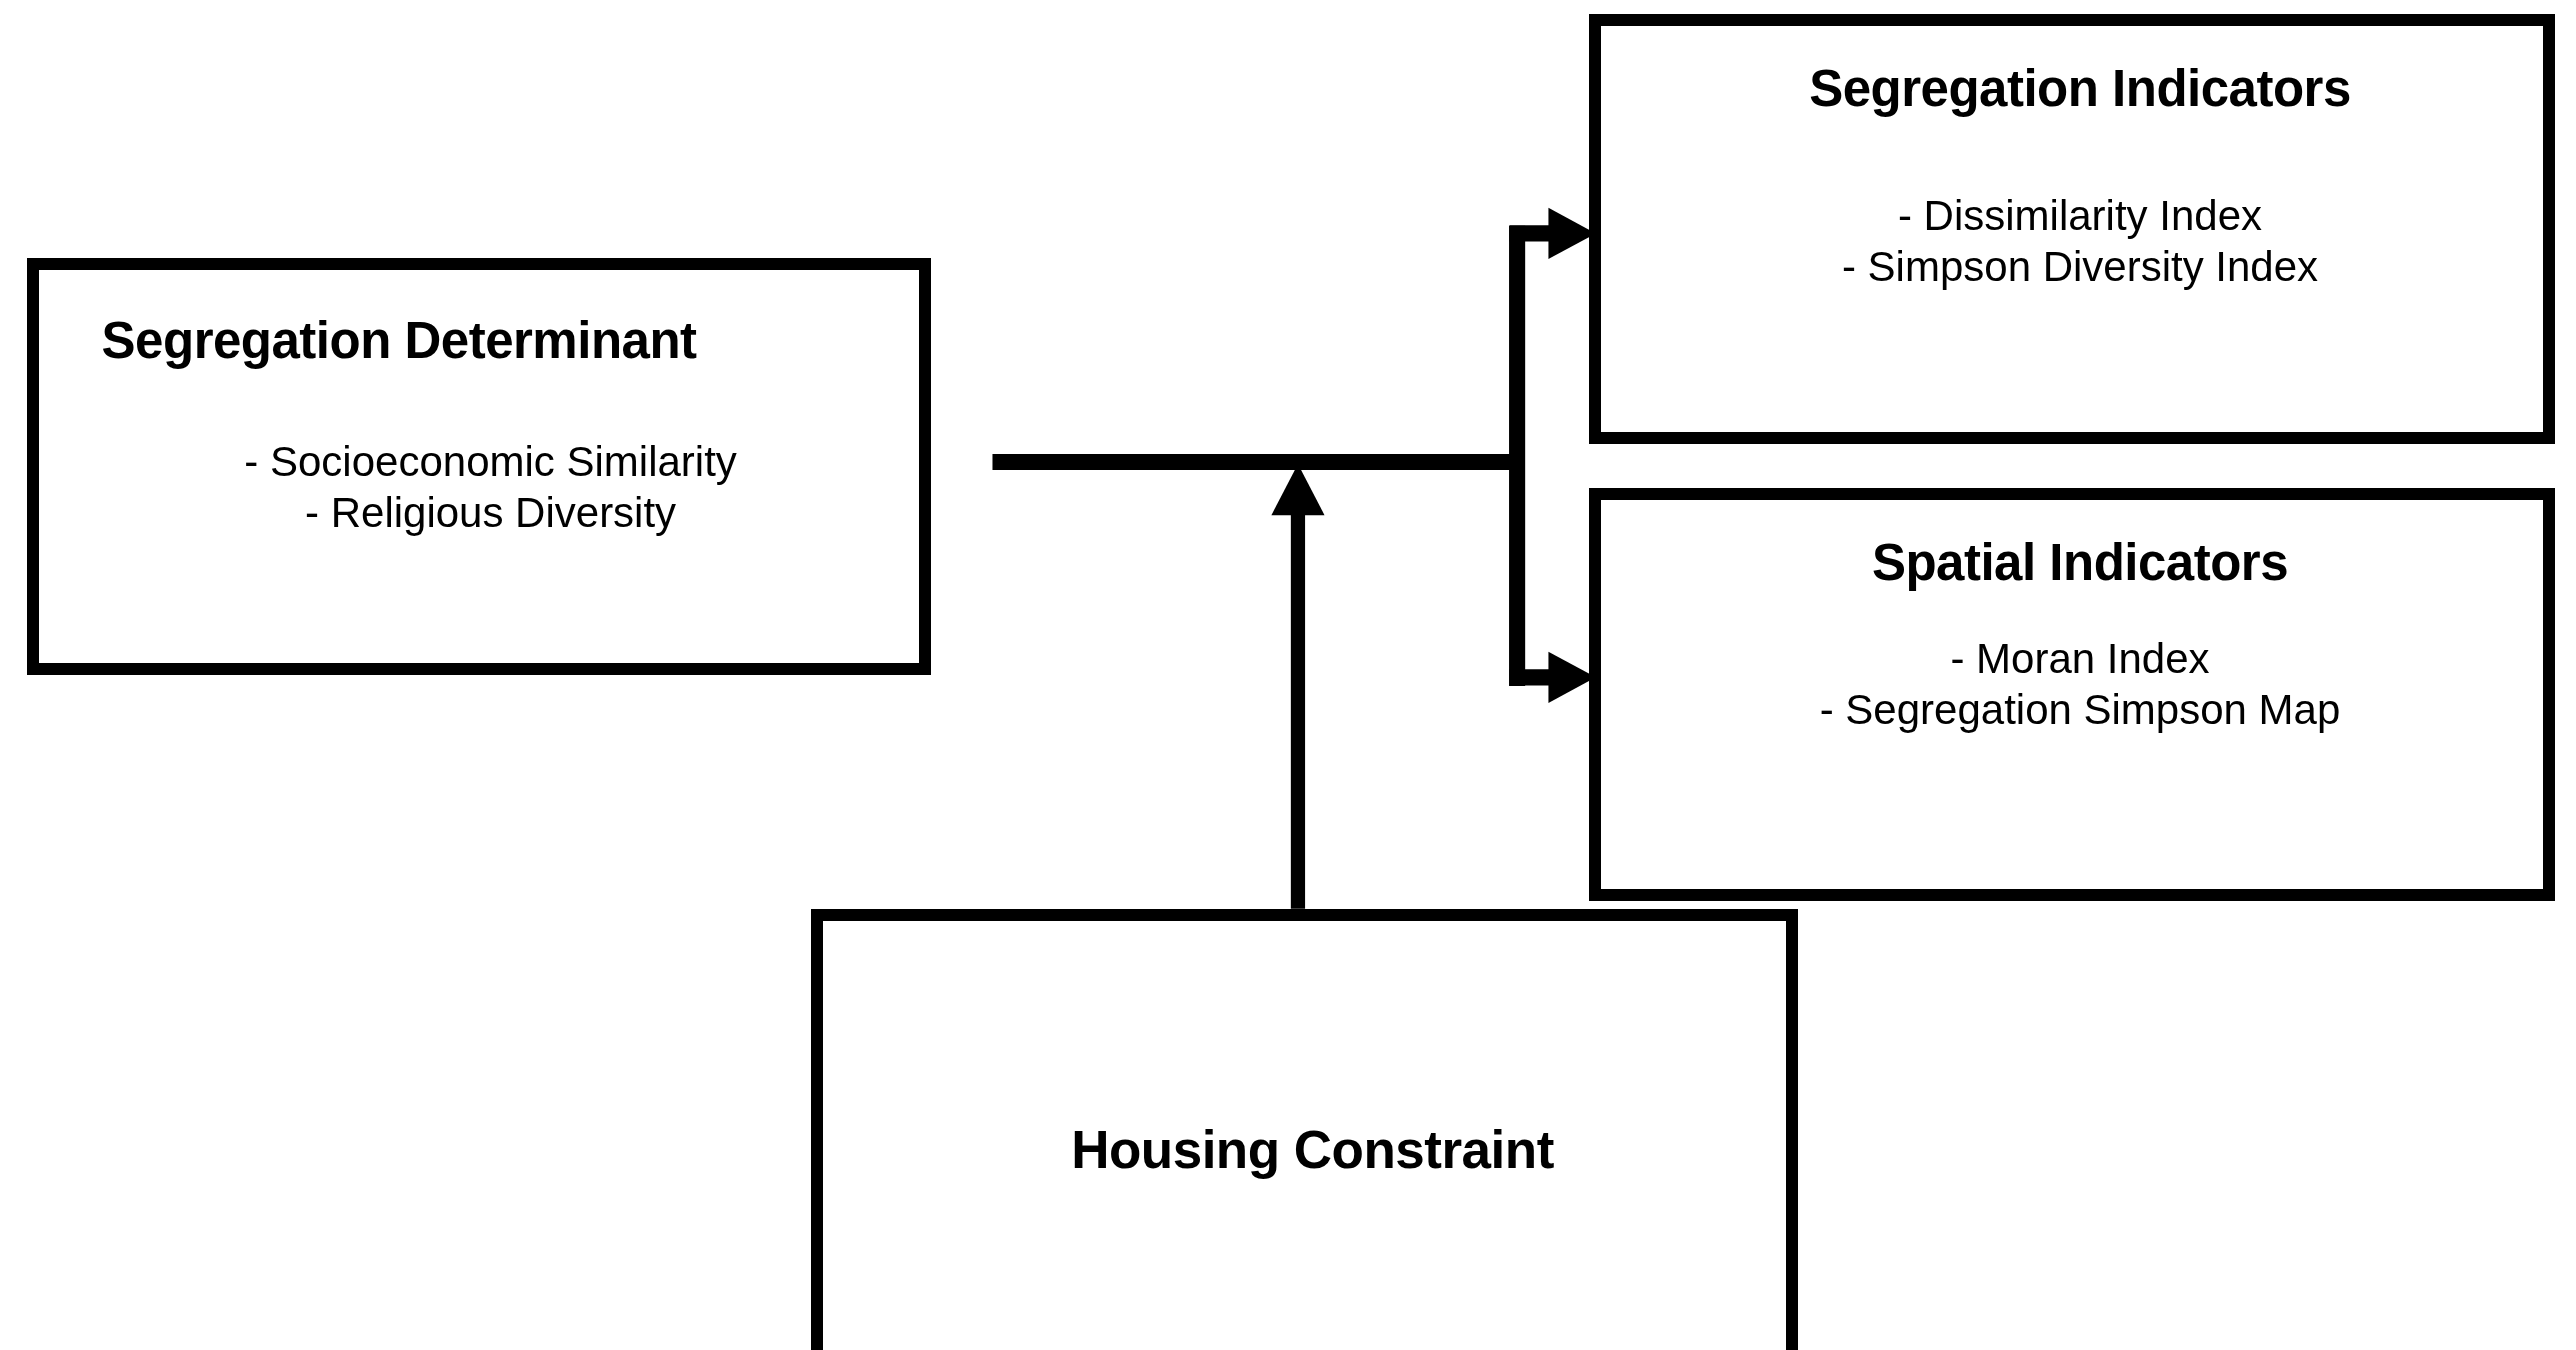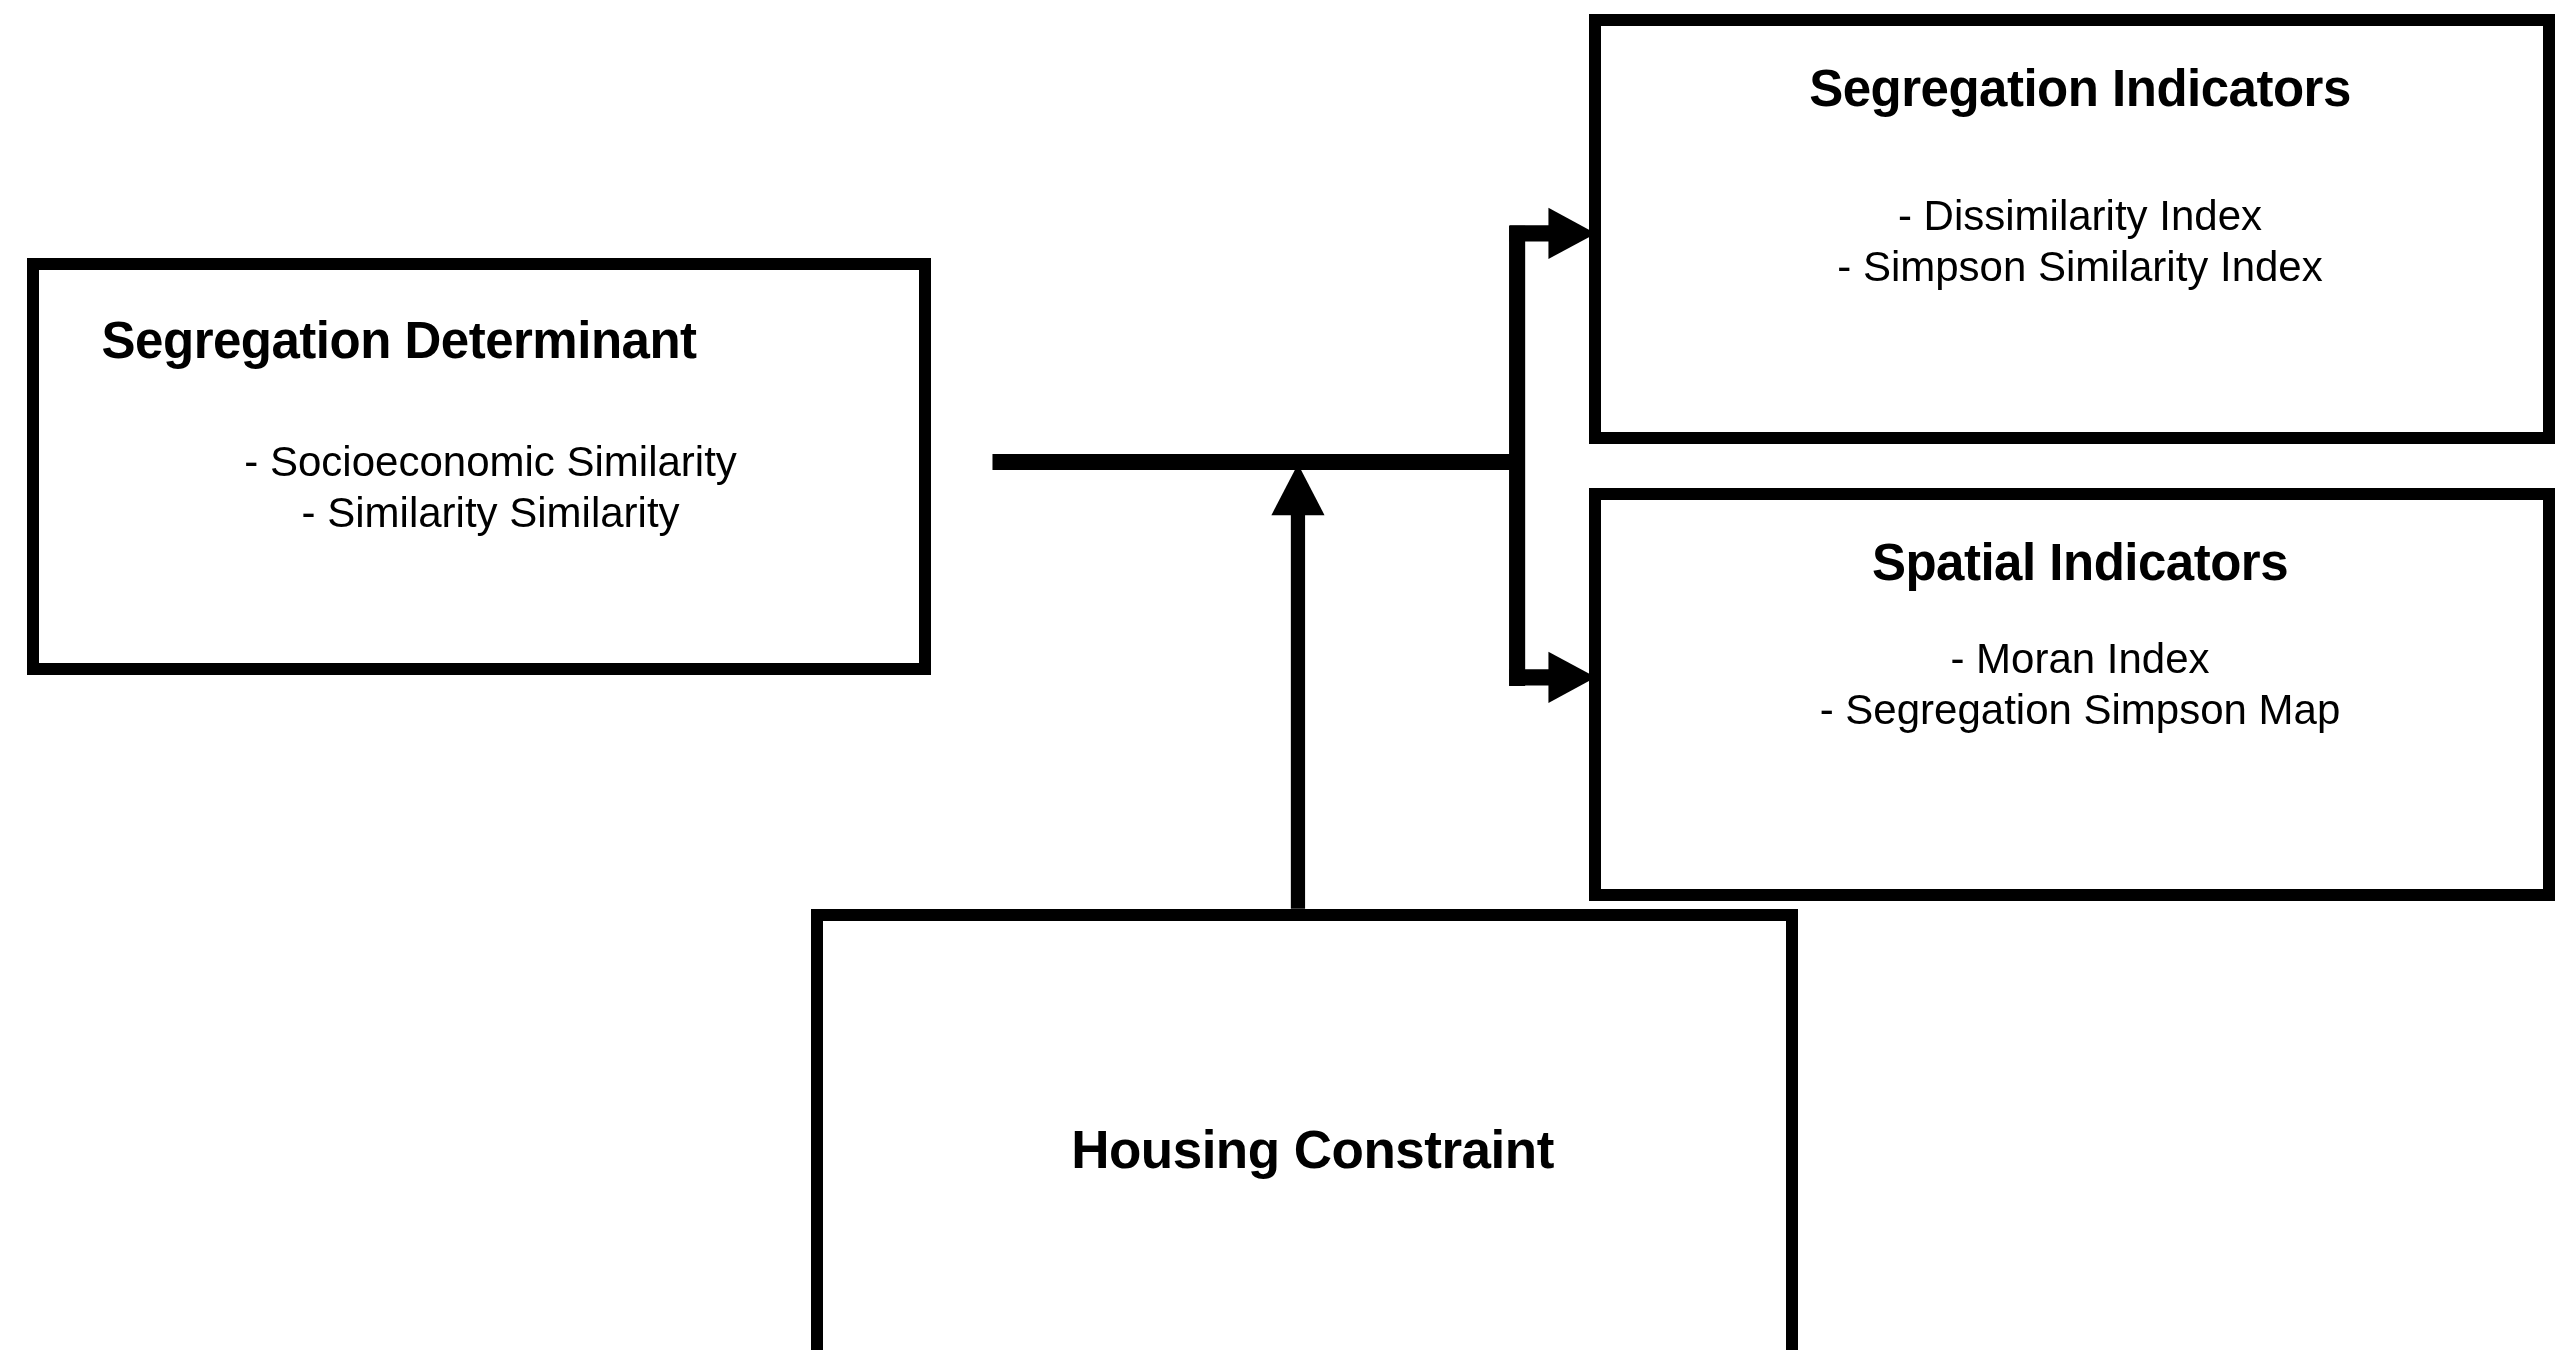--- a/index.html
+++ b/index.html
@@ -121,29 +121,29 @@
     <polygon points="1682,714 1632,687 1632,741" fill="#000000"></polygon>
 
     <line x1="1368" y1="958" x2="1368" y2="520" stroke="#000000" stroke-width="15"></line>
     <polygon points="1368,489 1340,543 1396,543" fill="#000000"></polygon>
   </svg>
 
   <div class="box" id="box-determinant">
     <div class="box-title">Segregation Determinant</div>
     <div class="box-lines">
       <div class="box-line strong-dash">- Socioeconomic Similarity</div>
-      <div class="box-line">- Similarity Similarity</div>
+      <div class="box-line">- Religious Diversity</div>
     </div>
   </div>
 
   <div class="box" id="box-seg-indicators">
     <div class="box-title">Segregation Indicators</div>
     <div class="box-lines">
       <div class="box-line">- Dissimilarity Index</div>
-      <div class="box-line">- Simpson Similarity Index</div>
+      <div class="box-line">- Simpson Diversity Index</div>
     </div>
   </div>
 
   <div class="box" id="box-spatial-indicators">
     <div class="box-title">Spatial Indicators</div>
     <div class="box-lines">
       <div class="box-line">- Moran Index</div>
       <div class="box-line">- Segregation Simpson Map</div>
     </div>
   </div>

